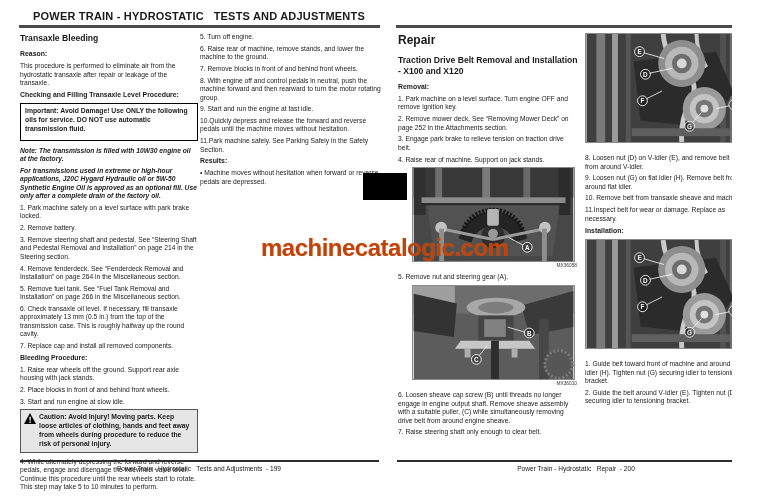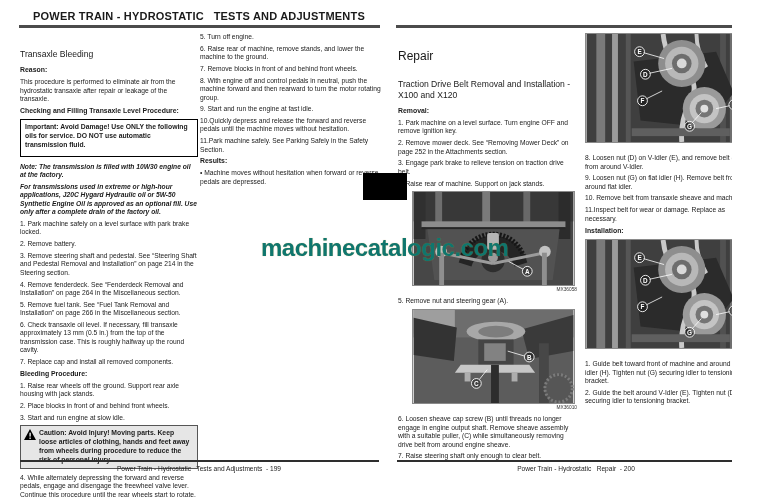--- a/index.html
+++ b/index.html
@@ -16,21 +16,21 @@
     font-size:11px; font-weight:bold; letter-spacing:.2px; white-space:pre-wrap;
   }
   .title-rule { position:absolute; top:25px; left:5px; right:4px; height:3px; background:#4b4b4b; }
   .footer-rule { position:absolute; top:460px; left:6px; right:5px; height:2px; background:#2e2e2e; }
   .page-footer {
     position:absolute; top:465px; left:0; right:0; text-align:center;
     font-size:6.6px; color:#222; white-space:pre-wrap;
   }
   .col { position:absolute; font-size:6.7px; line-height:1.27; }
   .col p { margin:0 0 3.2px 0; }
-  h2 { font-size:8.6px; font-weight:normal; margin:16px 0 7px 0; line-height:1.2; }
+  h2 { font-size:8.6px; font-weight:bold; margin:0 0 7px 0; line-height:1.2; }
   h2.small { font-size:12px; margin-bottom:8px; }
   .lbl { font-weight:bold; font-size:6.9px; margin:1px 0 3px 0; }
   .note { font-weight:bold; font-style:italic; }
   .important-box {
     border:1.2px solid #000; padding:3px 4px; margin:1px 0 6px 0;
     font-weight:bold; font-size:6.8px; line-height:1.3;
   }
   .caution-box {
     border:1px solid #555; background:#e6e6e6; padding:3px 5px 3px 3px;
     margin:2px 0 5px 0; display:flex; align-items:flex-start;
@@ -40,21 +40,21 @@
   .caution-box p { margin:0; }
   .photo { border:1px solid #8a8a8a; line-height:0; margin-top:1px; }
   .photo svg { display:block; width:100%; height:100%; }
   .caption { font-size:4.8px; color:#333; text-align:right; margin:1px 1px 4px 0; }
   .callout-circle { fill:rgba(20,20,20,.35); stroke:#fff; stroke-width:.9; }
   .callout-letter { fill:#fff; font-size:6.5px; font-weight:bold; text-anchor:middle; font-family:"Liberation Sans",sans-serif; }
   .leader { stroke:#fff; stroke-width:.8; }
   #redaction-box { position:absolute; left:363px; top:173px; width:44px; height:27px; background:#000; z-index:5; }
   #watermark {
     position:absolute; left:261px; top:234px; z-index:10;
-    font-size:24px; font-weight:bold; letter-spacing:-.5px; color:#0f766e;
+    font-size:24px; font-weight:bold; letter-spacing:-.5px; color:#c2410c;
     text-shadow:0 0 1px rgba(209,150,31,.5);
   }
 </style>
 </head>
 <body>
 
 <div id="canvas">
 
   <div class="page" id="left-page">
     <div class="page-title">POWER TRAIN - HYDROSTATIC   TESTS AND ADJUSTMENTS</div>

